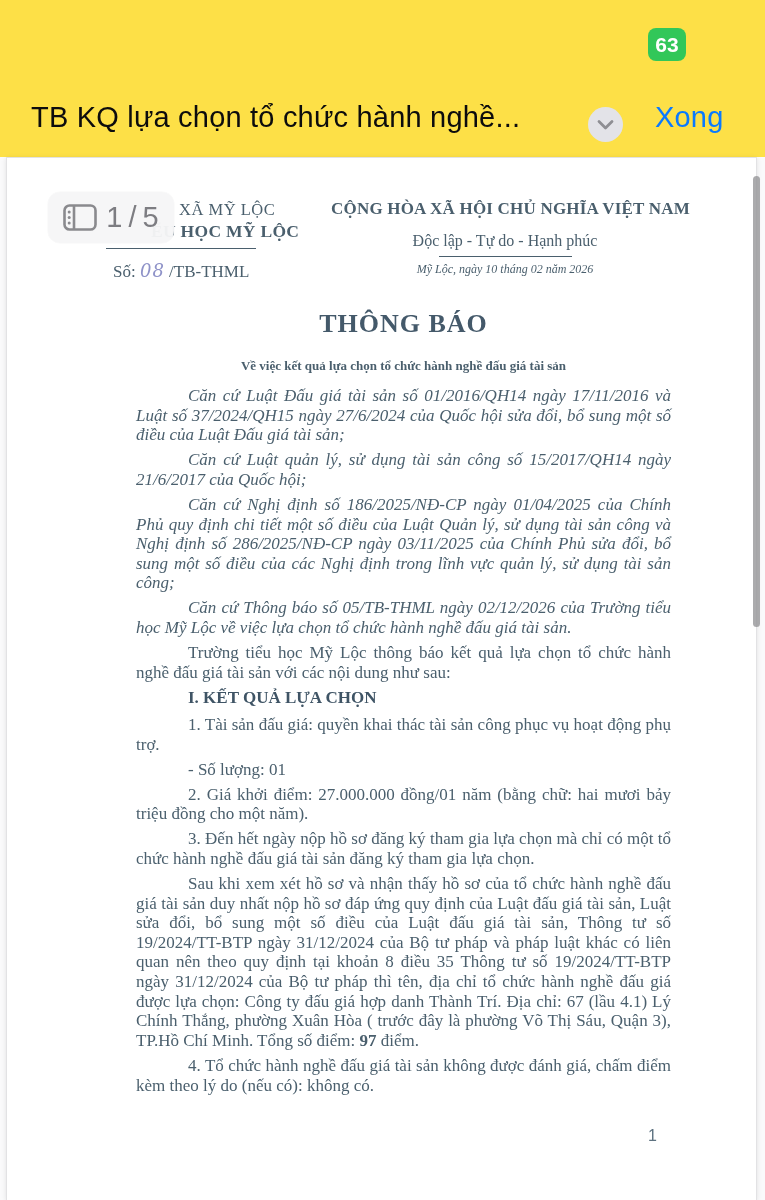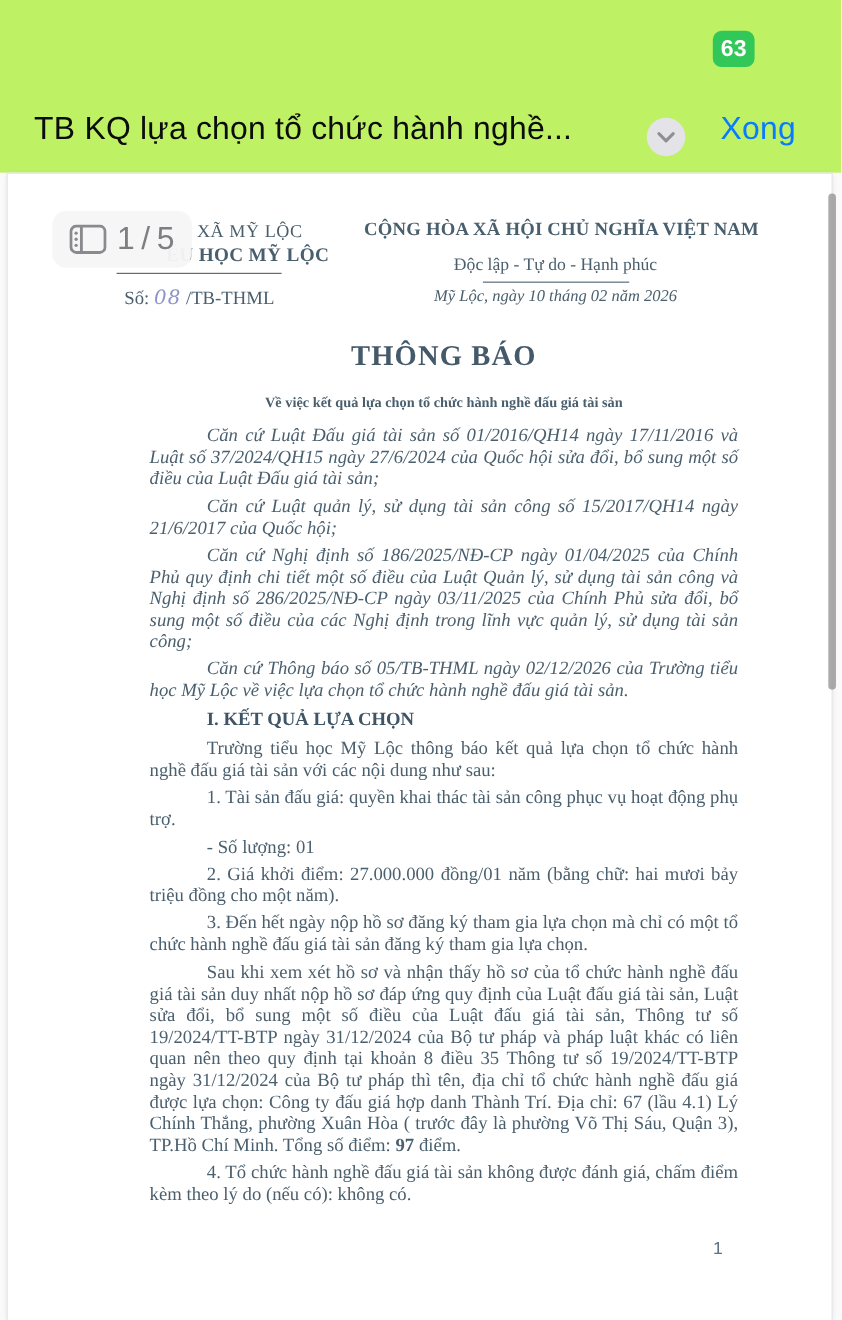--- a/index.html
+++ b/index.html
@@ -6,21 +6,21 @@
   html, body { width: 765px; height: 1200px; overflow: hidden; }
   body {
     position: relative;
     background: #fafafb;
     font-family: "Liberation Sans", "DejaVu Sans", sans-serif;
   }
 
   
   .chrome-top {
     position: absolute; top: 0; left: 0; right: 0; height: 157px;
-    background: #bef264;
+    background: #fde047;
   }
   .battery-badge {
     position: absolute; top: 28px; left: 648px;
     width: 38px; height: 33px; border-radius: 8px;
     background: #32c759; color: #ffffff;
     font-size: 21px; font-weight: 700;
     display: flex; align-items: center; justify-content: center;
   }
   .doc-title-bar-title {
     position: absolute; top: 101px; left: 31px;
@@ -67,21 +67,21 @@
   .hdr-left-rule  { position: absolute; top: 90px; left: 99px; width: 150px; border-top: 1.6px solid #4a5f6d; }
   .hdr-left-num   { position: absolute; top: 102px; left: 106px; font-size: 17px; }
   .handwritten {
     color: #8e92c8; font-style: italic; font-size: 18px;
     font-family: "DejaVu Serif", serif; letter-spacing: 1px;
   }
   .hdr-right { position: absolute; top: 41px; left: 324px; width: 348px; text-align: center; }
   .hdr-right-line1 { font-size: 17px; font-weight: 700; letter-spacing: 0.2px; white-space: nowrap; }
   .hdr-right-line2 { font-size: 16px; font-weight: 400; margin-top: 13px; }
   .hdr-right-rule  { width: 133px; border-top: 1.6px solid #4a5f6d; margin: 6px auto 5px; }
-  .hdr-right-date  { font-size: 15px; font-style: italic; }
+  .hdr-right-date  { font-size: 12px; font-style: italic; }
 
   
   .doc-content { position: absolute; top: 151px; left: 129px; right: 85px; }
   .doc-heading {
     text-align: center; font-size: 26px; font-weight: 700;
     letter-spacing: 1px; margin-bottom: 19px; color: #44596a;
   }
   .doc-subheading {
     text-align: center; font-size: 13px; font-weight: 700; 
     margin-bottom: 12px;
@@ -162,22 +162,22 @@
   </div>
 
   <div class="doc-content">
     <div class="doc-heading">THÔNG BÁO</div>
     <div class="doc-subheading">Về việc kết quả lựa chọn tổ chức hành nghề đấu giá tài sản</div>
 
     <p class="para italic">Căn cứ Luật Đấu giá tài sản số 01/2016/QH14 ngày 17/11/2016 và Luật số 37/2024/QH15 ngày 27/6/2024 của Quốc hội sửa đổi, bổ sung một số điều của Luật Đấu giá tài sản;</p>
     <p class="para italic">Căn cứ Luật quản lý, sử dụng tài sản công số 15/2017/QH14 ngày 21/6/2017 của Quốc hội;</p>
     <p class="para italic">Căn cứ Nghị định số 186/2025/NĐ-CP ngày 01/04/2025 của Chính Phủ quy định chi tiết một số điều của Luật Quản lý, sử dụng tài sản công và Nghị định số 286/2025/NĐ-CP ngày 03/11/2025 của Chính Phủ sửa đổi, bổ sung một số điều của các Nghị định trong lĩnh vực quản lý, sử dụng tài sản công;</p>
     <p class="para italic">Căn cứ Thông báo số 05/TB-THML ngày 02/12/2026 của Trường tiểu học Mỹ Lộc về việc lựa chọn tổ chức hành nghề đấu giá tài sản.</p>
+    <p class="para">Trường tiểu học Mỹ Lộc thông báo kết quả lựa chọn tổ chức hành nghề đấu giá tài sản với các nội dung như sau:</p>
     <p class="para section">I. KẾT QUẢ LỰA CHỌN</p>
-    <p class="para">Trường tiểu học Mỹ Lộc thông báo kết quả lựa chọn tổ chức hành nghề đấu giá tài sản với các nội dung như sau:</p>
     <p class="para">1. Tài sản đấu giá: quyền khai thác tài sản công phục vụ hoạt động phụ trợ.</p>
     <p class="para">- Số lượng: 01</p>
     <p class="para">2. Giá khởi điểm: 27.000.000 đồng/01 năm (bằng chữ: hai mươi bảy triệu đồng cho một năm).</p>
     <p class="para">3. Đến hết ngày nộp hồ sơ đăng ký tham gia lựa chọn mà chỉ có một tổ chức hành nghề đấu giá tài sản đăng ký tham gia lựa chọn.</p>
 
     <p class="para"><span>Sau khi xem xét hồ sơ và nhận thấy hồ sơ của tổ chức hành nghề đấu giá tài sản duy nhất nộp hồ sơ đáp ứng quy định của Luật đấu giá tài sản, Luật sửa đổi, bổ sung một số điều của Luật đấu giá tài sản, Thông tư số 19/2024/TT-BTP ngày 31/12/2024 của Bộ tư pháp và pháp luật khác có liên quan nên theo quy định tại khoản 8 điều 35 Thông tư số 19/2024/TT-BTP ngày 31/12/2024 của Bộ tư pháp thì tên, địa chỉ tổ chức hành nghề đấu giá được lựa chọn: Công ty đấu giá hợp danh Thành Trí. Địa chỉ: 67 (lầu 4.1) Lý Chính Thắng, phường Xuân Hòa ( trước đây là phường Võ Thị Sáu, Quận 3), TP.Hồ Chí Minh. Tổng số điểm: </span><span class="score-bold">97</span><span> điểm.</span></p>
 
     <p class="para">4. Tổ chức hành nghề đấu giá tài sản không được đánh giá, chấm điểm kèm theo lý do (nếu có): không có.</p>
 
     <div class="doc-pageno">1</div>

